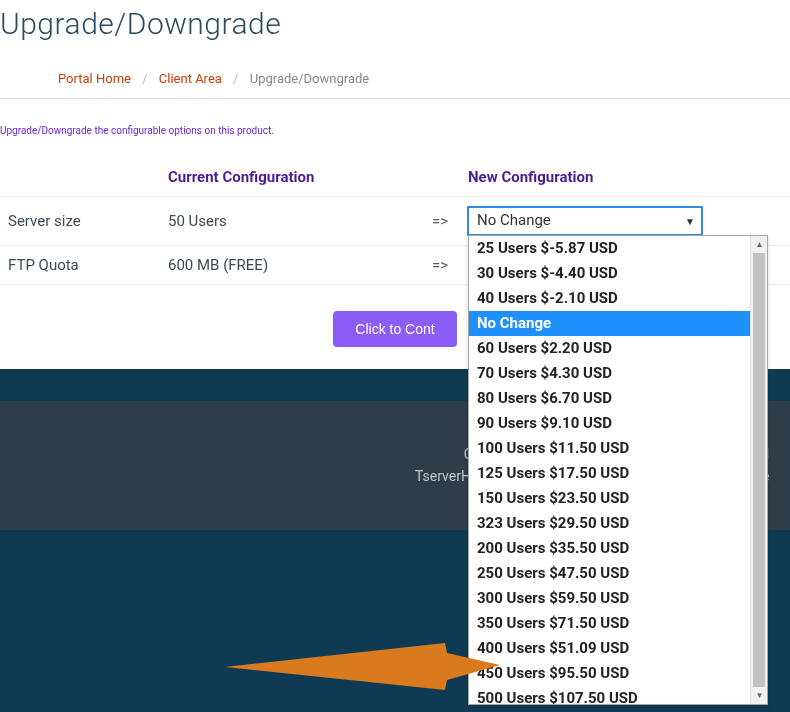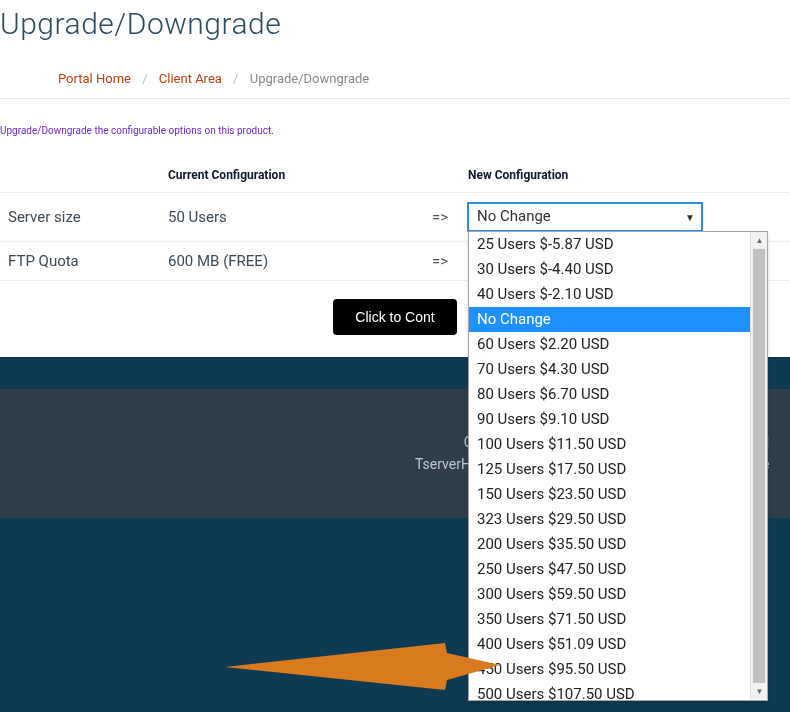--- a/index.html
+++ b/index.html
@@ -36,22 +36,22 @@
     table.config {
       width: 100%;
       border-collapse: collapse;
       font-size: 15px;
       color: #3d4a55;
     }
     table.config th {
       text-align: left;
       font-weight: 700;
       padding: 10px 8px;
-      font-size: 12px;
-      color: #0f172a;
+      font-size: 15px;
+      color: #4c1d95;
     }
     table.config td {
       padding: 10px 8px;
       border-bottom: 1px solid #eceeef;
       vertical-align: middle;
     }
     table.config tr.header-row td, table.config tr.header-row th {
       border-bottom: 1px solid #eceeef;
     }
     .col-label { width: 160px; }
@@ -83,20 +83,21 @@
       z-index: 50;
       left: 0; top: 28px;
       width: 300px;
       background: #fff;
       border: 1px solid #a7a7a7;
       max-height: 470px;
       overflow: hidden;
       font-size: 15px;
       color: #222;
       box-shadow: 0 2px 4px rgba(0,0,0,0.15);
+      font-weight: bold;
     }
     .dropdown .scroll {
       overflow: hidden;
     }
     .dropdown .opt {
       padding: 1px 8px 1px 8px;
       line-height: 23px;
       cursor: pointer;
       white-space: nowrap;
     }
@@ -126,27 +127,28 @@
       top: 17px;
       bottom: 17px;
       background: #c1c1c1;
       border-radius: 0;
     }
     .actions {
       padding: 18px 0 22px 0;
       text-align: center;
     }
     .btn-continue {
-      background: #000000;
+      background: #8b5cf6;
       color: #fff;
       border: none;
       border-radius: 4px;
       padding: 10px 22px;
       font-size: 14px;
       cursor: pointer;
+      margin-top: 8px;
     }
     .footer-band-1 {
       background: #0f3a54;
       height: 32px;
     }
     .footer-main {
       background: #2e3d4a;
       color: #bfc8d0;
       font-size: 14px;
       padding: 42px 20px 42px 20px;

